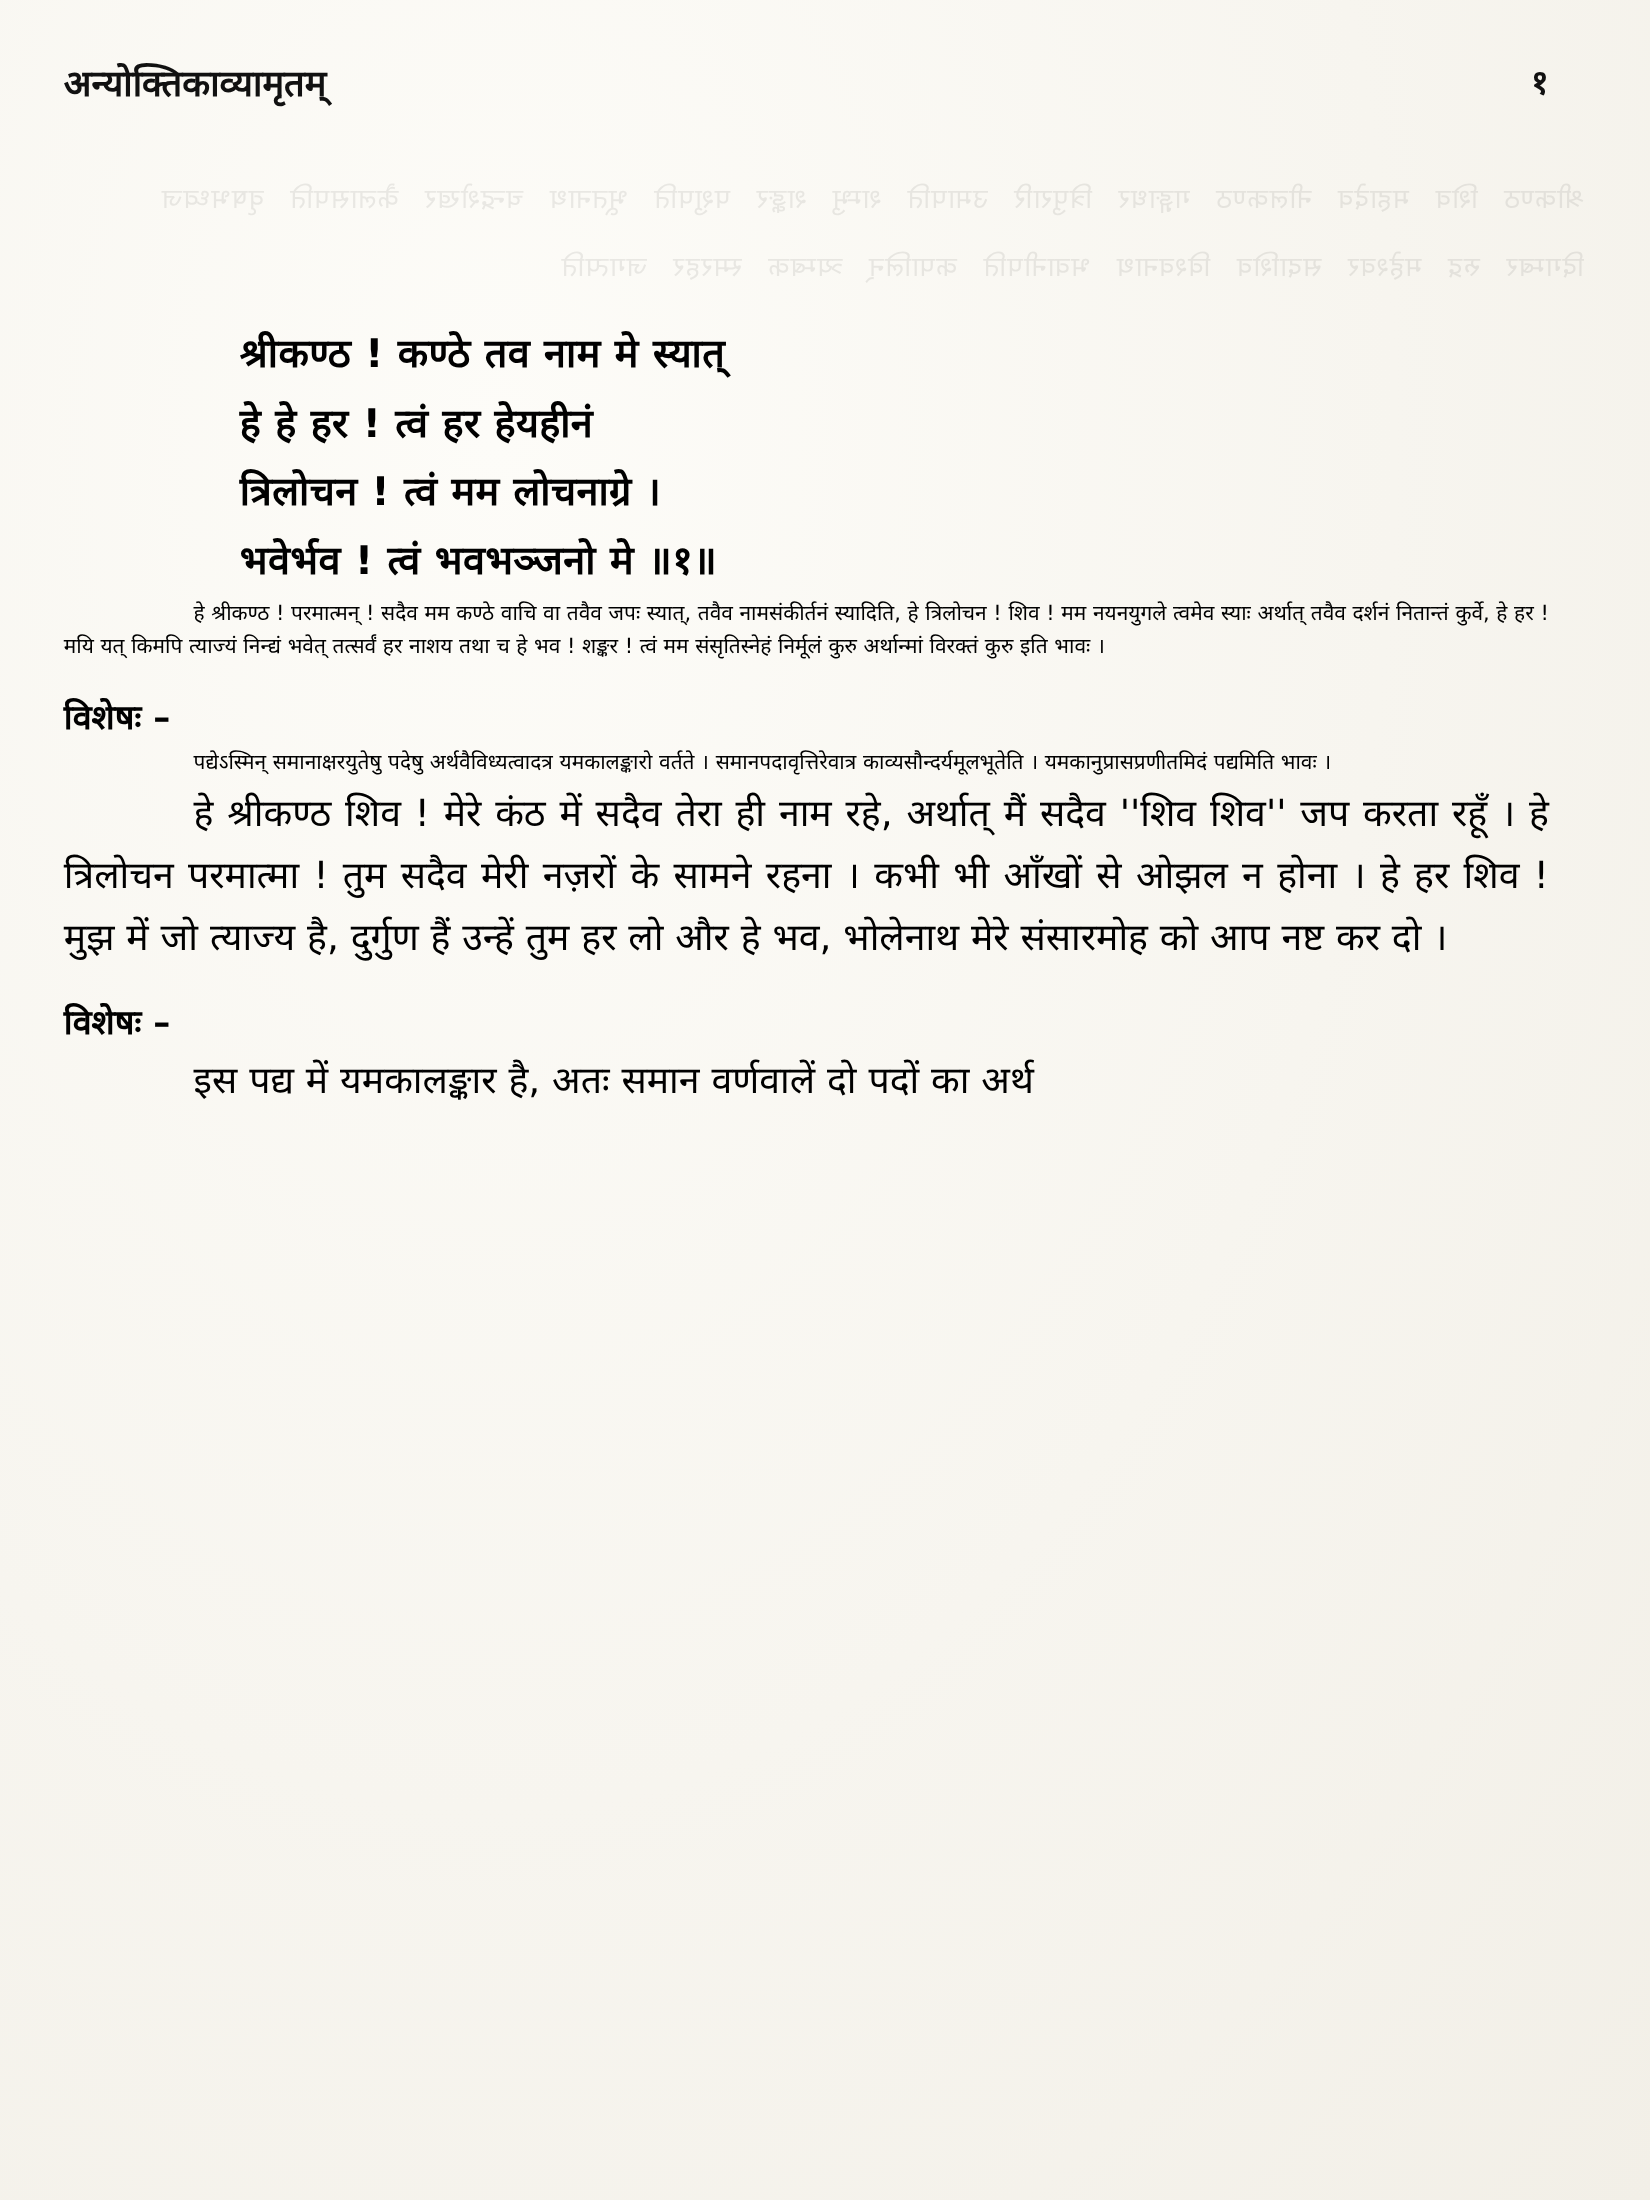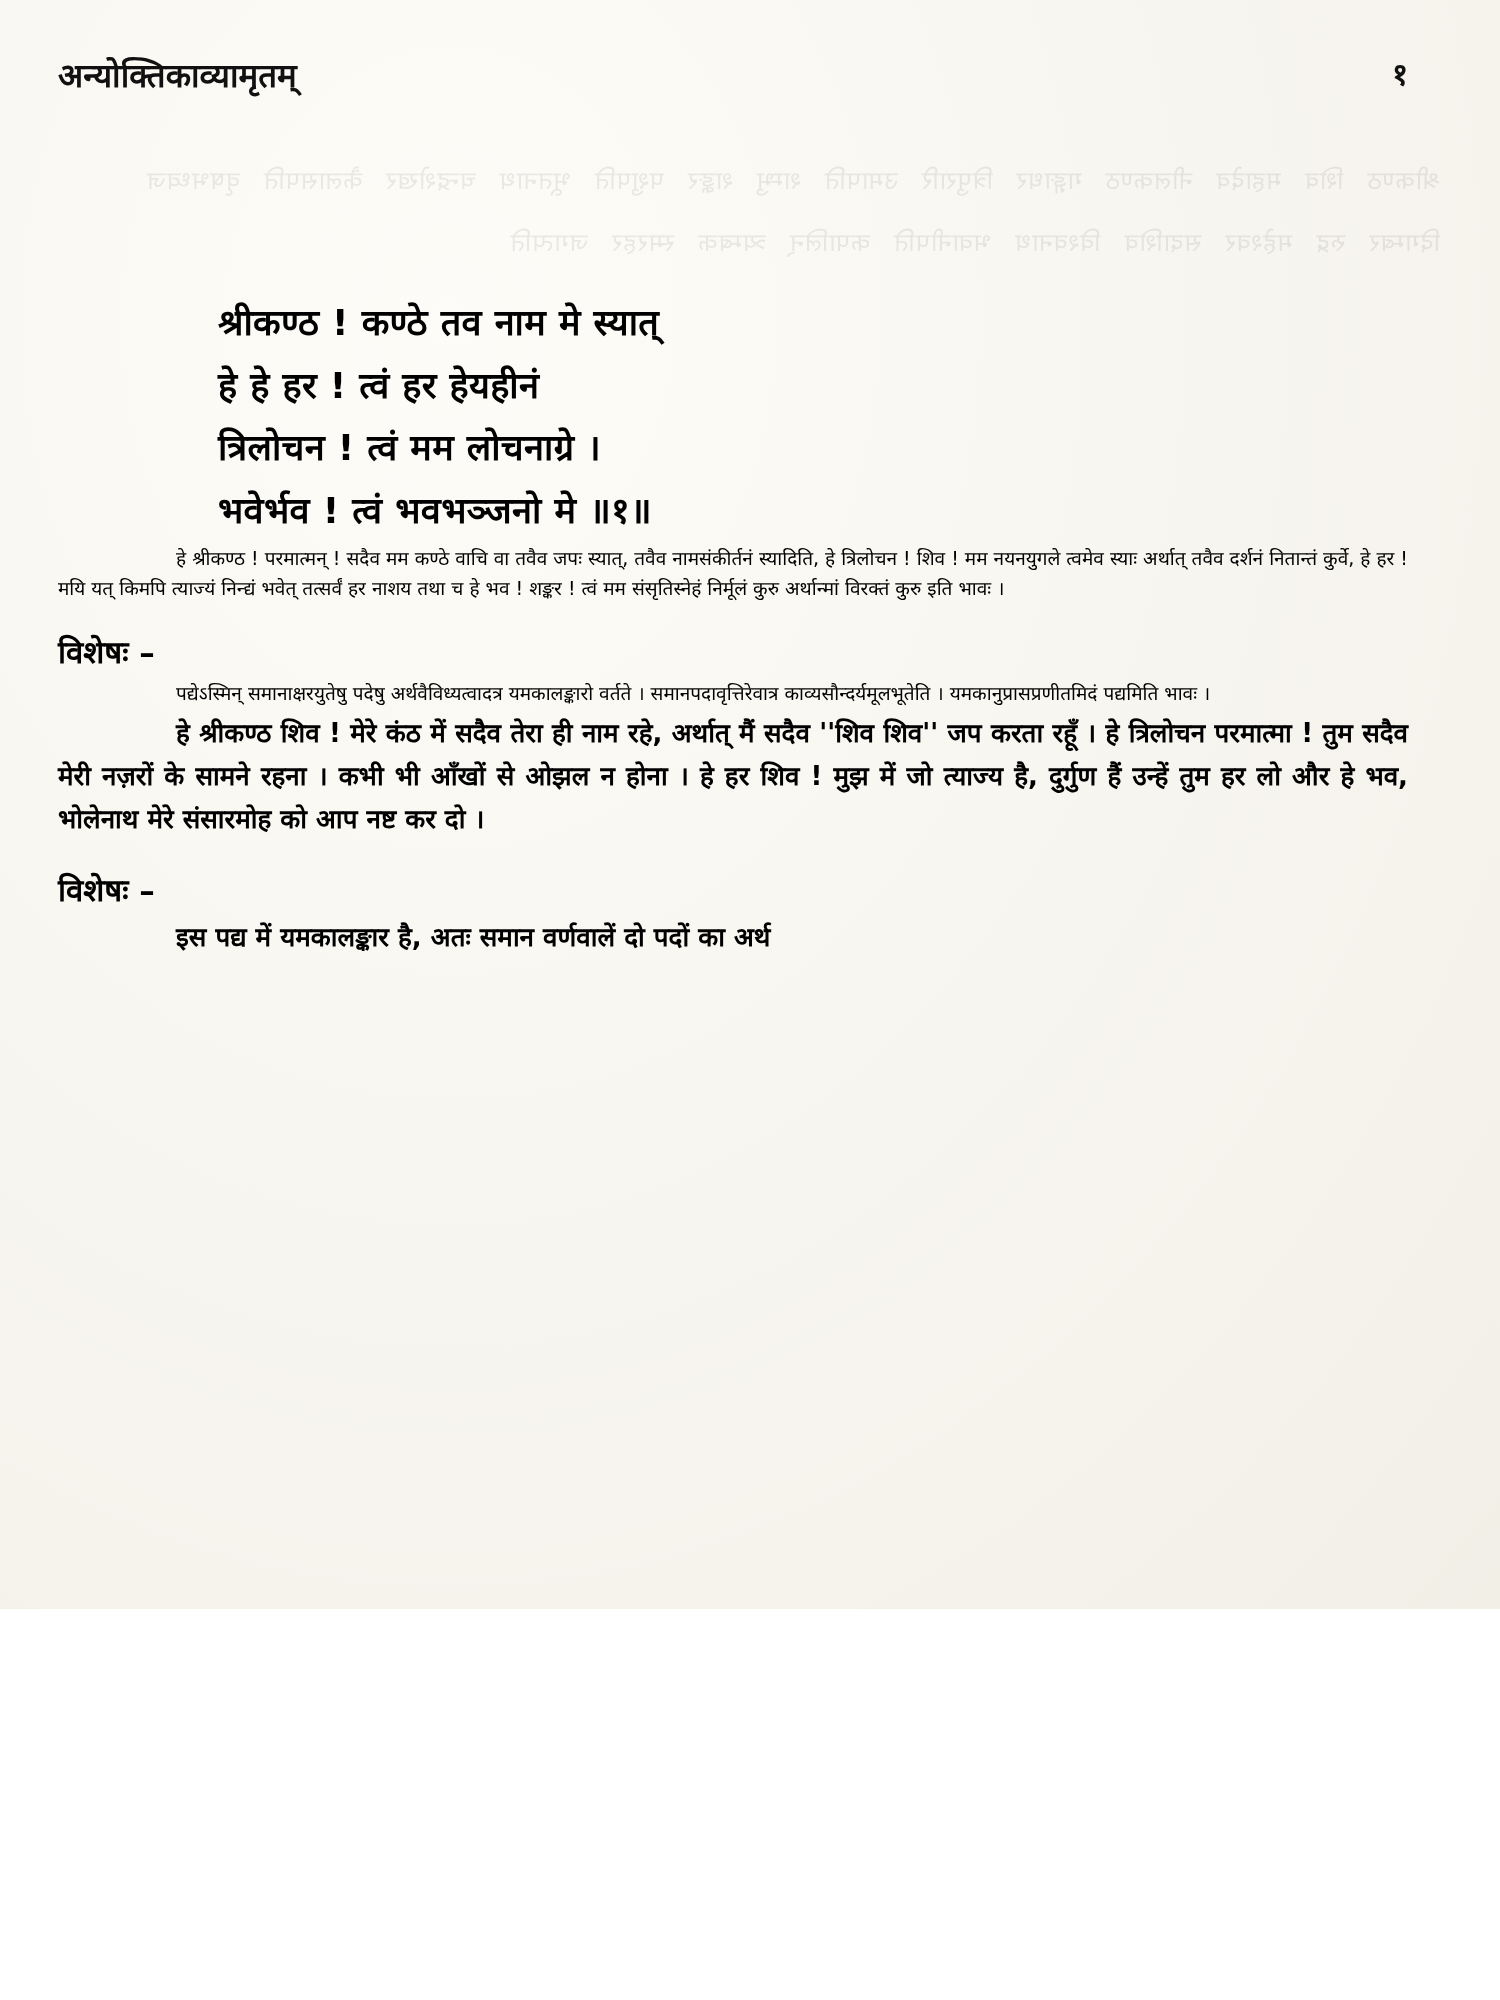--- a/index.html
+++ b/index.html
@@ -10,21 +10,21 @@
     width: 1500px;
     height: 2000px;
     background: #ffffff;
     font-family: "Liberation Serif", "DejaVu Serif", serif;
     overflow: hidden;
   }
 
   .page {
     position: relative;
     width: 1500px;
-    height: 1609px;
+    height: 2000px;
     background:
       radial-gradient(ellipse at 30% 20%, #fdfcf8 0%, #f7f5ef 55%, #f2efe7 100%);
     box-sizing: border-box;
     padding: 0;
     overflow: hidden;
   }
 
   
   .bleed {
     position: absolute;
@@ -103,23 +103,22 @@
     text-align: justify;
     text-justify: inter-word;
     color: #000;
     margin: 0 0 4px 0;
     padding-right: 6px;
   }
   .para.indent { text-indent: 118px; }
   .para.tight { line-height: 1.58; }
 
   .hindi {
-    font-size: 26px;
+    font-size: 34px;
     line-height: 1.66;
-    font-weight: bold;
   }
 
   .bottom-clip {
     overflow: hidden;
     max-height: 58px;
   }
 </style>
 </head>
 <body>
 

